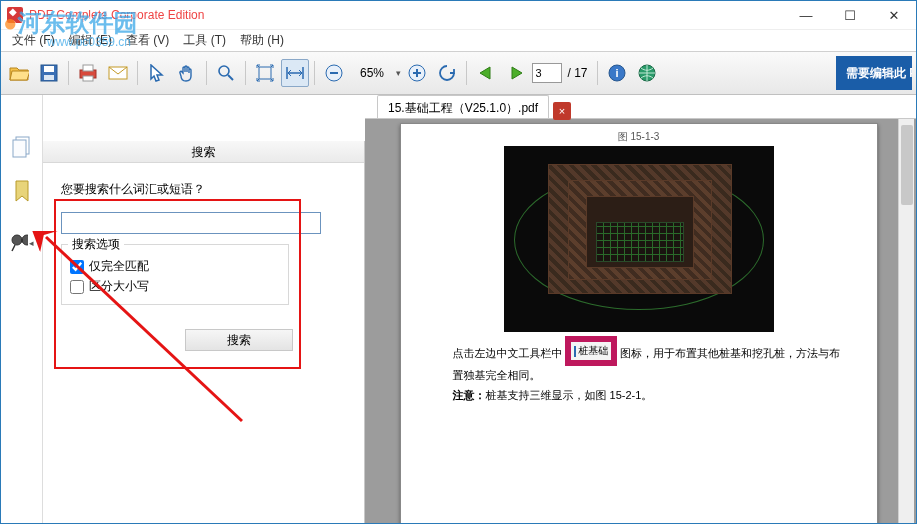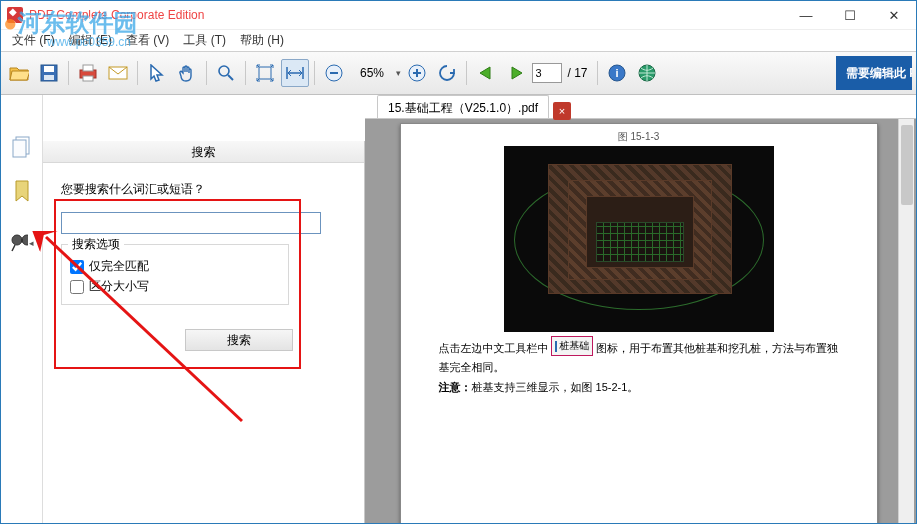--- a/index.html
+++ b/index.html
@@ -69,22 +69,22 @@
 
 .pit .ellipse{position:absolute;left:10px;top:24px;width:250px;height:140px;border:1px solid #2c6b2c;border-radius:50%;}
 .pit .layer{position:absolute;border:1px solid #5a3a28;background:repeating-linear-gradient(45deg,#3a2a1e 0 4px,#54392a 4px 8px);}
 .pit .l1{left:44px;top:18px;width:184px;height:130px;} 
 .pit .l2{left:64px;top:34px;width:144px;height:100px;background:repeating-linear-gradient(45deg,#402c20 0 4px,#5c3e2c 4px 8px);}
 .pit .l3{left:82px;top:50px;width:108px;height:72px;background:#2c1e16;}
 .pit .floor{position:absolute;left:92px;top:76px;width:88px;height:40px;background:#1a1410;border:1px solid #2a4a2a;}
 .pit .floor::before{content:"";position:absolute;left:0;right:0;top:0;bottom:0;background:repeating-linear-gradient(90deg,transparent 0 6px,#2a6a2a 6px 7px),repeating-linear-gradient(0deg,transparent 0 6px,#2a6a2a 6px 7px);}
 .fig-cap { text-align: center; font-size: 11px; color: #333; margin-top: 4px;}
 .sec-head { font-size: 14px; font-weight: bold; margin: 18px 0 12px 2px; font-family: SimSun,serif;}
-.para { font-size: 11px; font-family: SimSun, serif; line-height: 1.8; margin-left: 10px;}
-.para .mini{display:inline-flex;align-items:center;border:1px solid #be185d;padding:0 3px;background:#f4f4f4;font-size:10px;}
+.para { font-size: 11px; font-family: SimSun, serif; line-height: 1.8; margin-left: 24px;}
+.para .mini{display:inline-flex;align-items:center;border:6px solid #be185d;padding:0 3px;background:#f4f4f4;font-size:10px;}
 .para .mini .bar{display:inline-block;width:2px;height:11px;background:#2a6ab0;margin-right:2px;}
 .scrollbar-v { position:absolute; right:2px; top:0; bottom:0; width:16px; background:#efefef; border-left:1px solid #d0d0d0;}
 .scrollbar-v .thumb{position:absolute;left:2px;top:6px;width:12px;height:80px;background:#c8c8c8;border-radius:2px;}
 </style>
 </head>
 <body>
 
 <div class="watermark">
   <div class="wm1"><span class="o">●</span><span>河东软件园</span></div>
   <div class="wm2">www.pc0359.cn</div>

